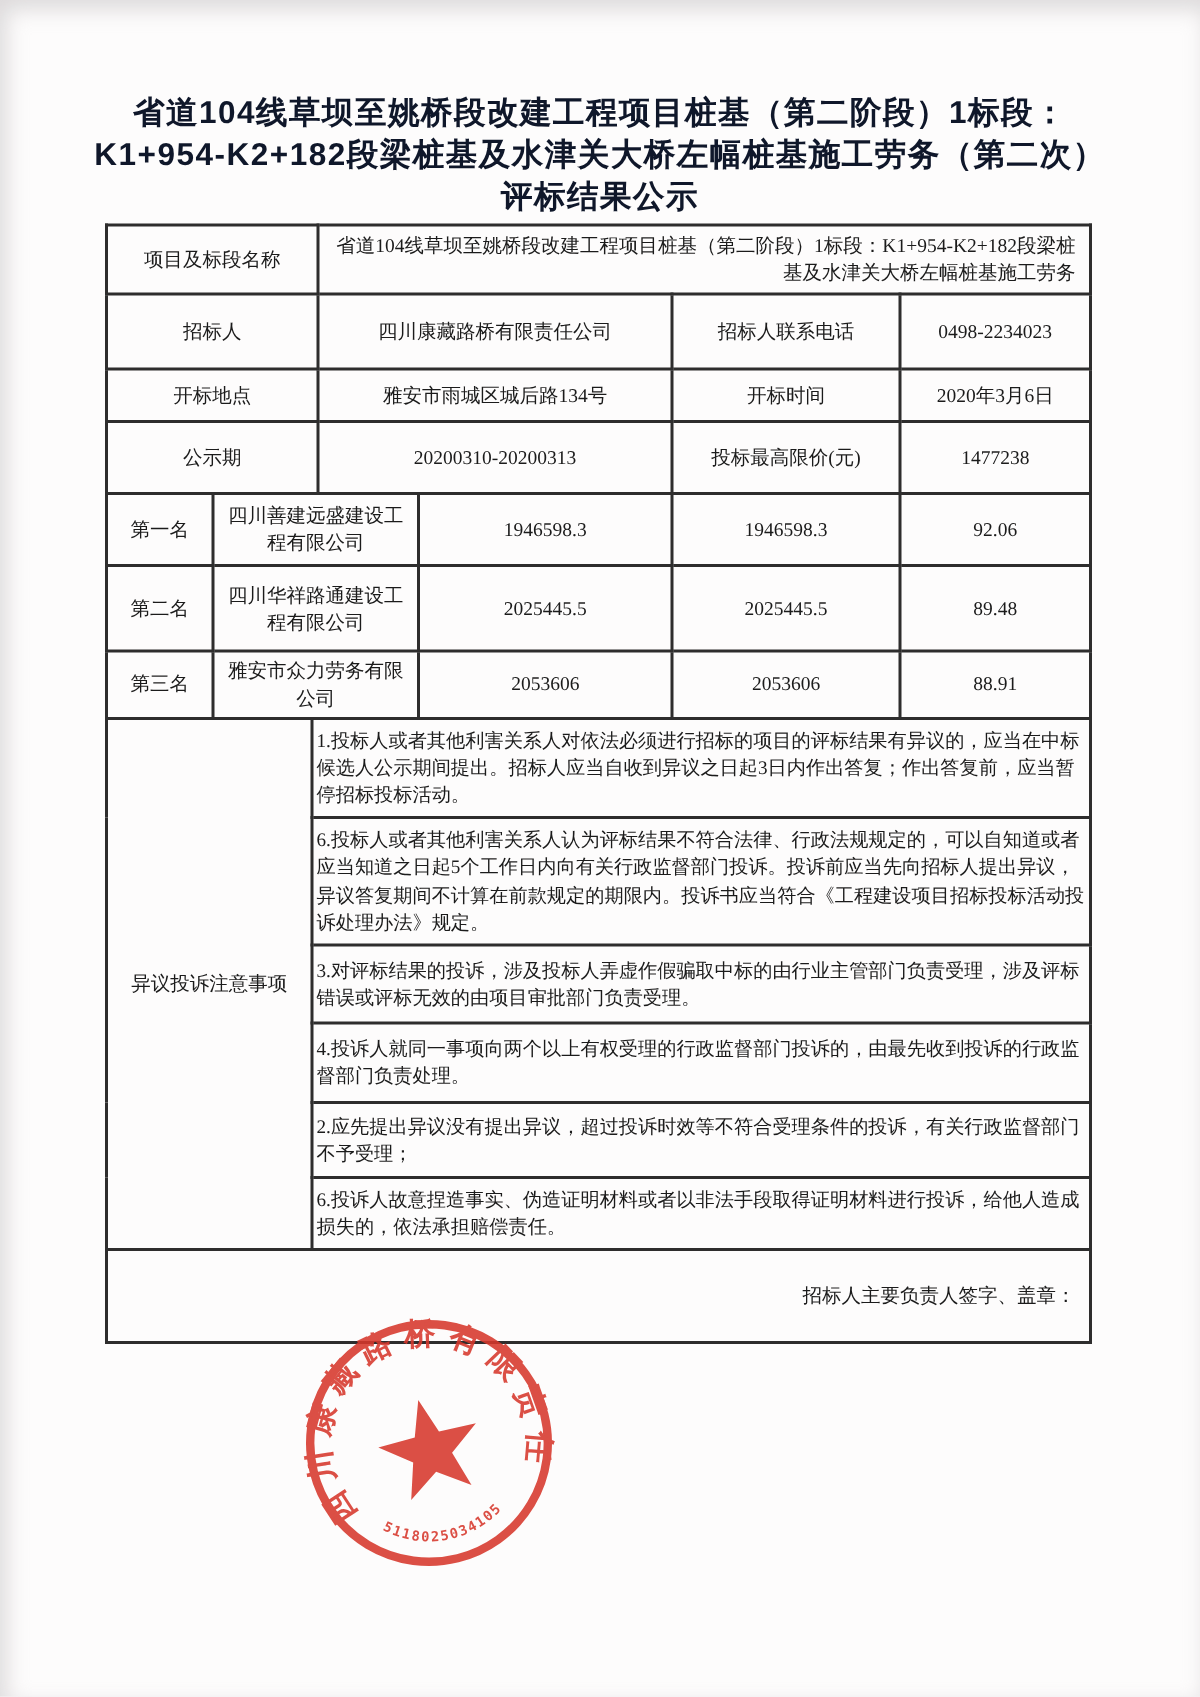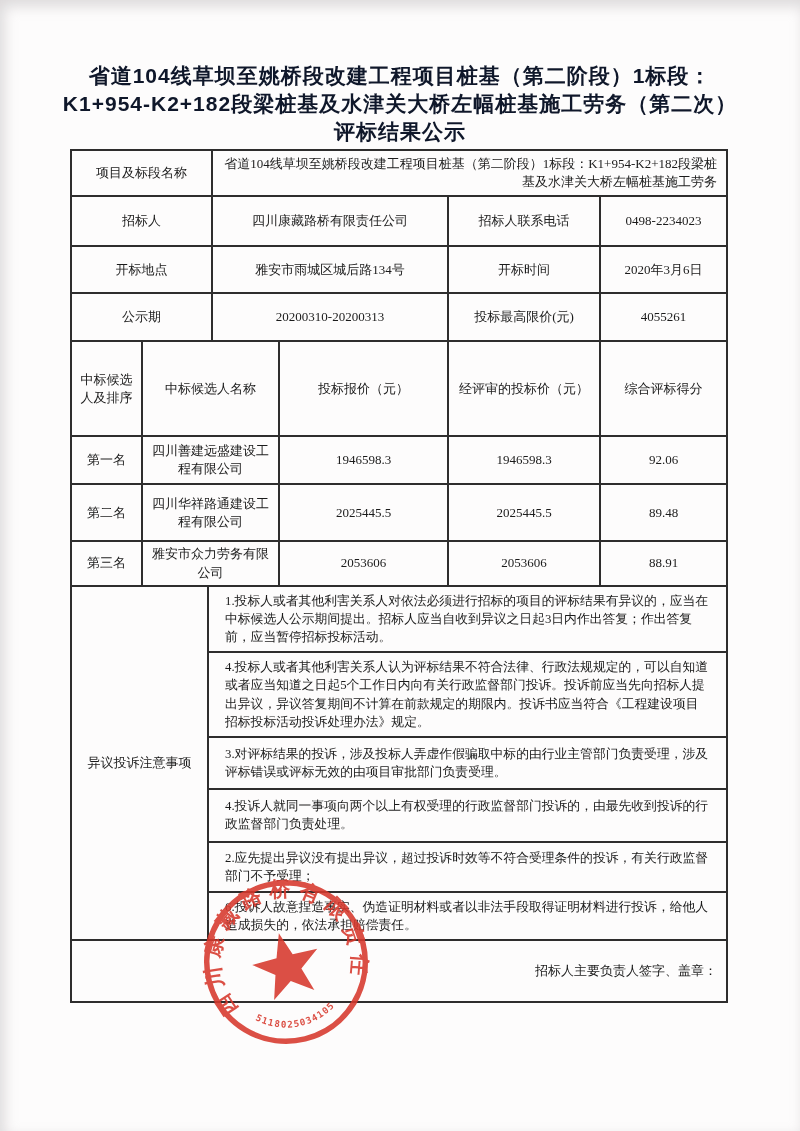--- a/index.html
+++ b/index.html
@@ -37,22 +37,22 @@
   td {
     border:2px solid #2e2d2d;
     font-size:13px;
     line-height:1.4;
     text-align:center;
     vertical-align:middle;
     padding:3px 5px;
     color:#1b1b1b;
   }
   td.left { text-align:right; padding:4px 9px; }
-  td.note { text-align:left; padding:5px 16px; line-height:1.42; font-size:12.8px; }
-  .h46{height:36px}.h50{height:50px}.h47{height:47px}.h48{height:48px}
+  td.note { text-align:left; padding:5px 2px; line-height:1.42; font-size:12.8px; }
+  .h46{height:36px}.h50{height:50px}.h47{height:35px}.h48{height:48px}
   .h95{height:95px}.h45{height:57px}
   .n52{height:52px}.n75{height:75px}.n53{height:53px}.n50{height:50px}.n46{height:46px}
   .h62{height:62px}
   
   .seal {
     position:absolute;
     left:198px; top:874px;
     width:176px; height:176px;
     transform:rotate(-14deg);
     opacity:.88;
@@ -90,41 +90,34 @@
       <tr>
         <td class="h47">开标地点</td>
         <td>雅安市雨城区城后路134号</td>
         <td>开标时间</td>
         <td>2020年3月6日</td>
       </tr>
       <tr>
         <td class="h48">公示期</td>
         <td>20200310-20200313</td>
         <td>投标最高限价(元)</td>
-        <td>4055261</td>
+        <td>1477238</td>
       </tr>
     </tbody>
       </table>
 
     <table>
       <colgroup>
           <col style="width:71px">
           <col style="width:137px">
           <col style="width:169px">
           <col style="width:152px">
           <col style="width:127px">
         </colgroup>
       <tbody>
-          <tr>
-        <td class="h95">中标候选人及排序</td>
-        <td>中标候选人名称</td>
-        <td>投标报价（元）</td>
-        <td>经评审的投标价（元）</td>
-        <td>综合评标得分</td>
-      </tr>
       <tr>
         <td class="h48">第一名</td>
         <td>四川善建远盛建设工程有限公司</td>
         <td>1946598.3</td>
         <td>1946598.3</td>
         <td>92.06</td>
       </tr>
       <tr>
         <td class="h45">第二名</td>
         <td>四川华祥路通建设工程有限公司</td>
@@ -146,21 +139,21 @@
       <colgroup>
           <col style="width:137px">
           <col style="width:519px">
         </colgroup>
       <tbody>
           <tr>
         <td rowspan="6">异议投诉注意事项</td>
         <td class="note n52">1.投标人或者其他利害关系人对依法必须进行招标的项目的评标结果有异议的，应当在中标候选人公示期间提出。招标人应当自收到异议之日起3日内作出答复；作出答复前，应当暂停招标投标活动。</td>
       </tr>
       <tr>
-        <td class="note n75">4.投标人或者其他利害关系人认为评标结果不符合法律、行政法规规定的，可以自知道或者应当知道之日起5个工作日内向有关行政监督部门投诉。投诉前应当先向招标人提出异议，异议答复期间不计算在前款规定的期限内。投诉书应当符合《工程建设项目招标投标活动投诉处理办法》规定。</td>
+        <td class="note n75">6.投标人或者其他利害关系人认为评标结果不符合法律、行政法规规定的，可以自知道或者应当知道之日起5个工作日内向有关行政监督部门投诉。投诉前应当先向招标人提出异议，异议答复期间不计算在前款规定的期限内。投诉书应当符合《工程建设项目招标投标活动投诉处理办法》规定。</td>
       </tr>
       <tr>
         <td class="note n52">3.对评标结果的投诉，涉及投标人弄虚作假骗取中标的由行业主管部门负责受理，涉及评标错误或评标无效的由项目审批部门负责受理。</td>
       </tr>
       <tr>
         <td class="note n53">4.投诉人就同一事项向两个以上有权受理的行政监督部门投诉的，由最先收到投诉的行政监督部门负责处理。</td>
       </tr>
       <tr>
         <td class="note n50">2.应先提出异议没有提出异议，超过投诉时效等不符合受理条件的投诉，有关行政监督部门不予受理；</td>
       </tr>

